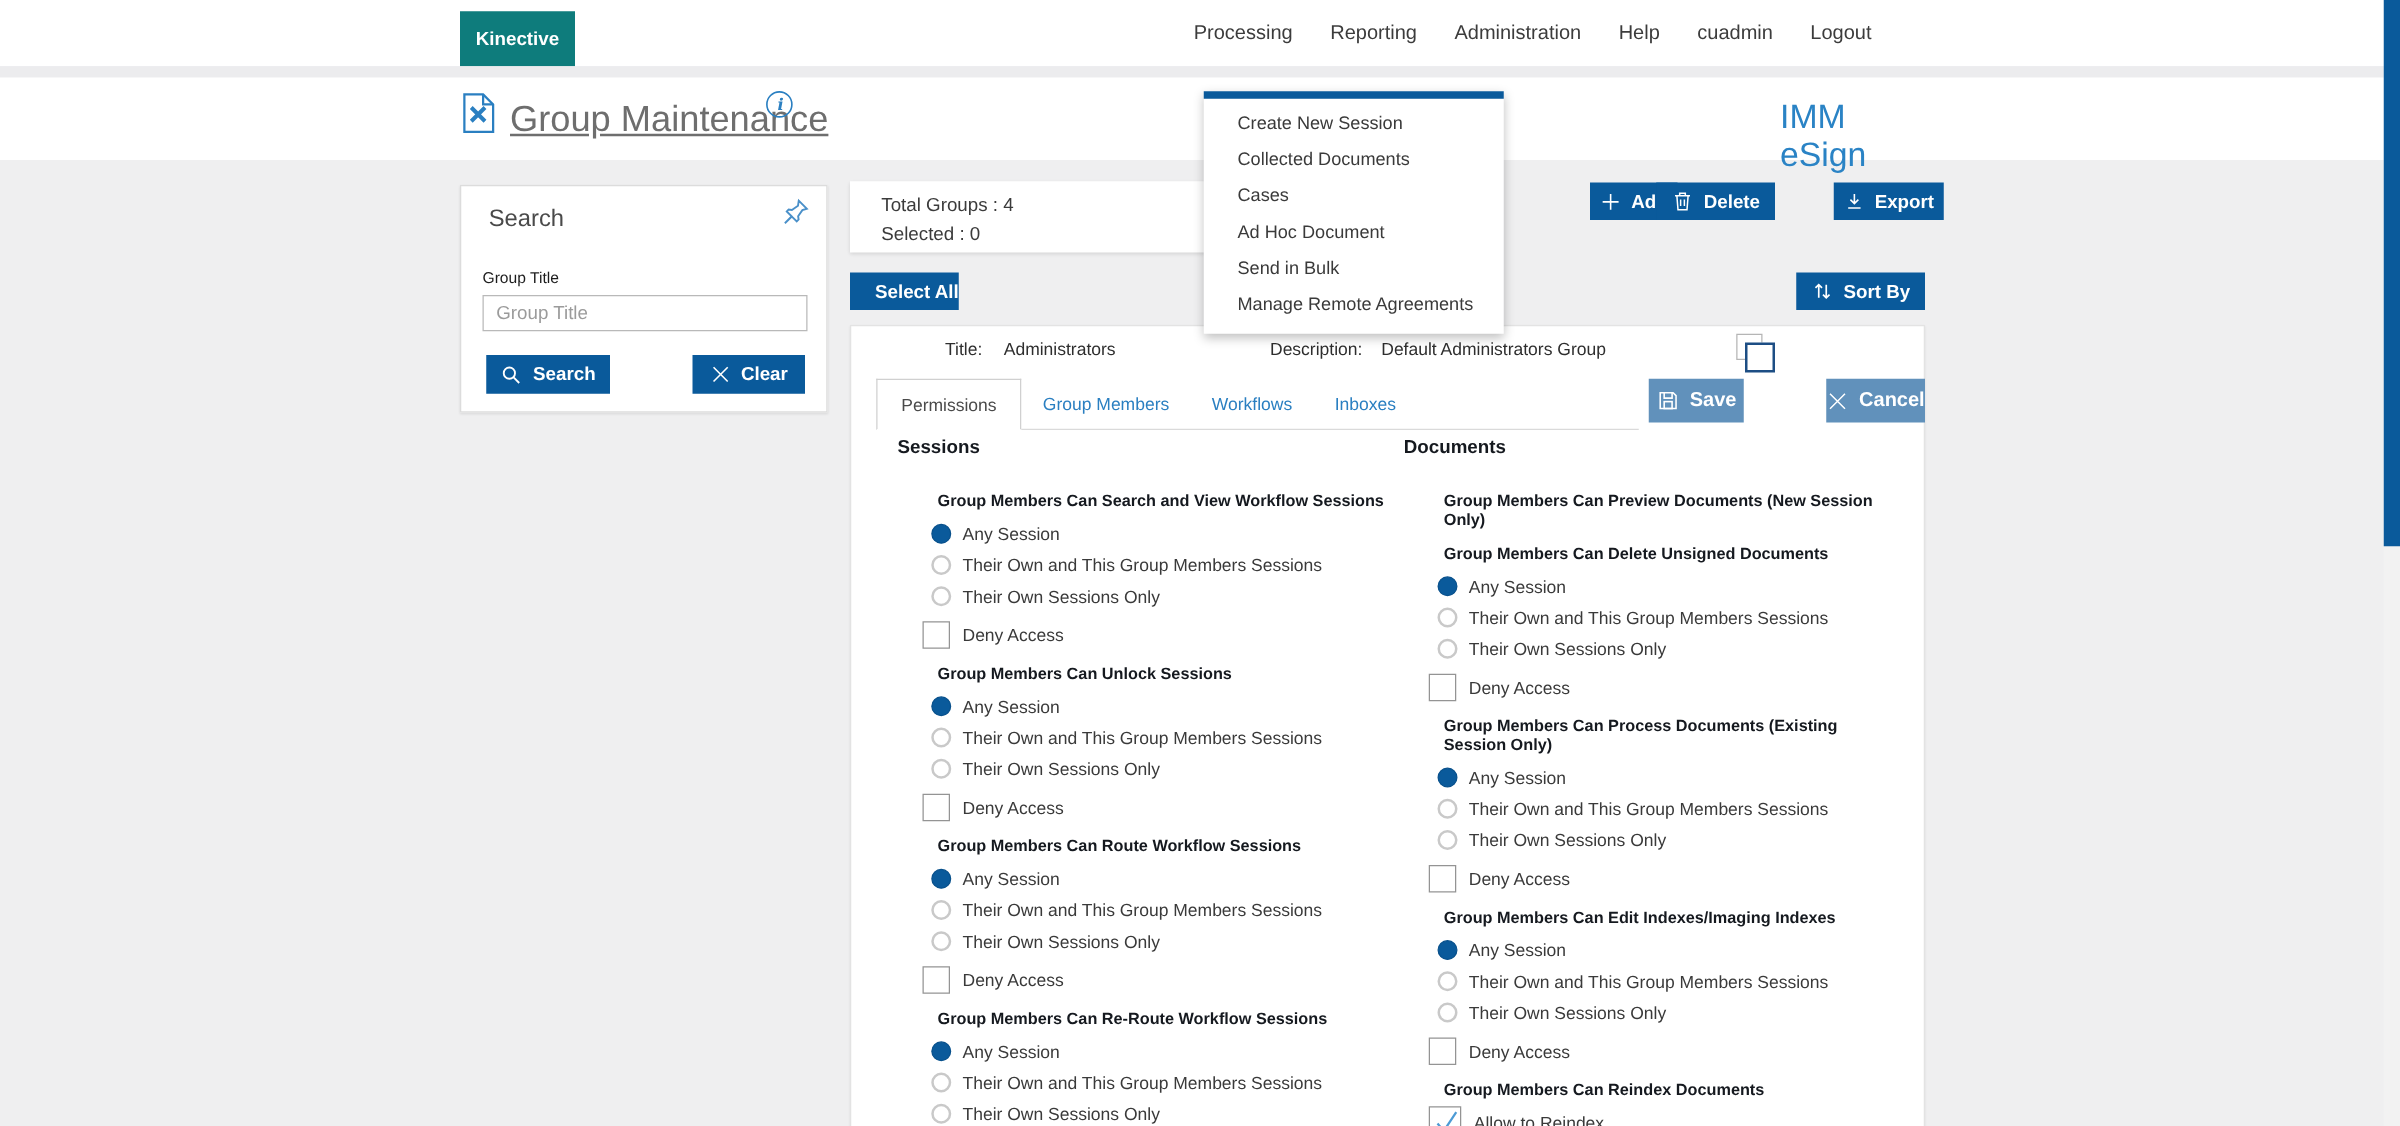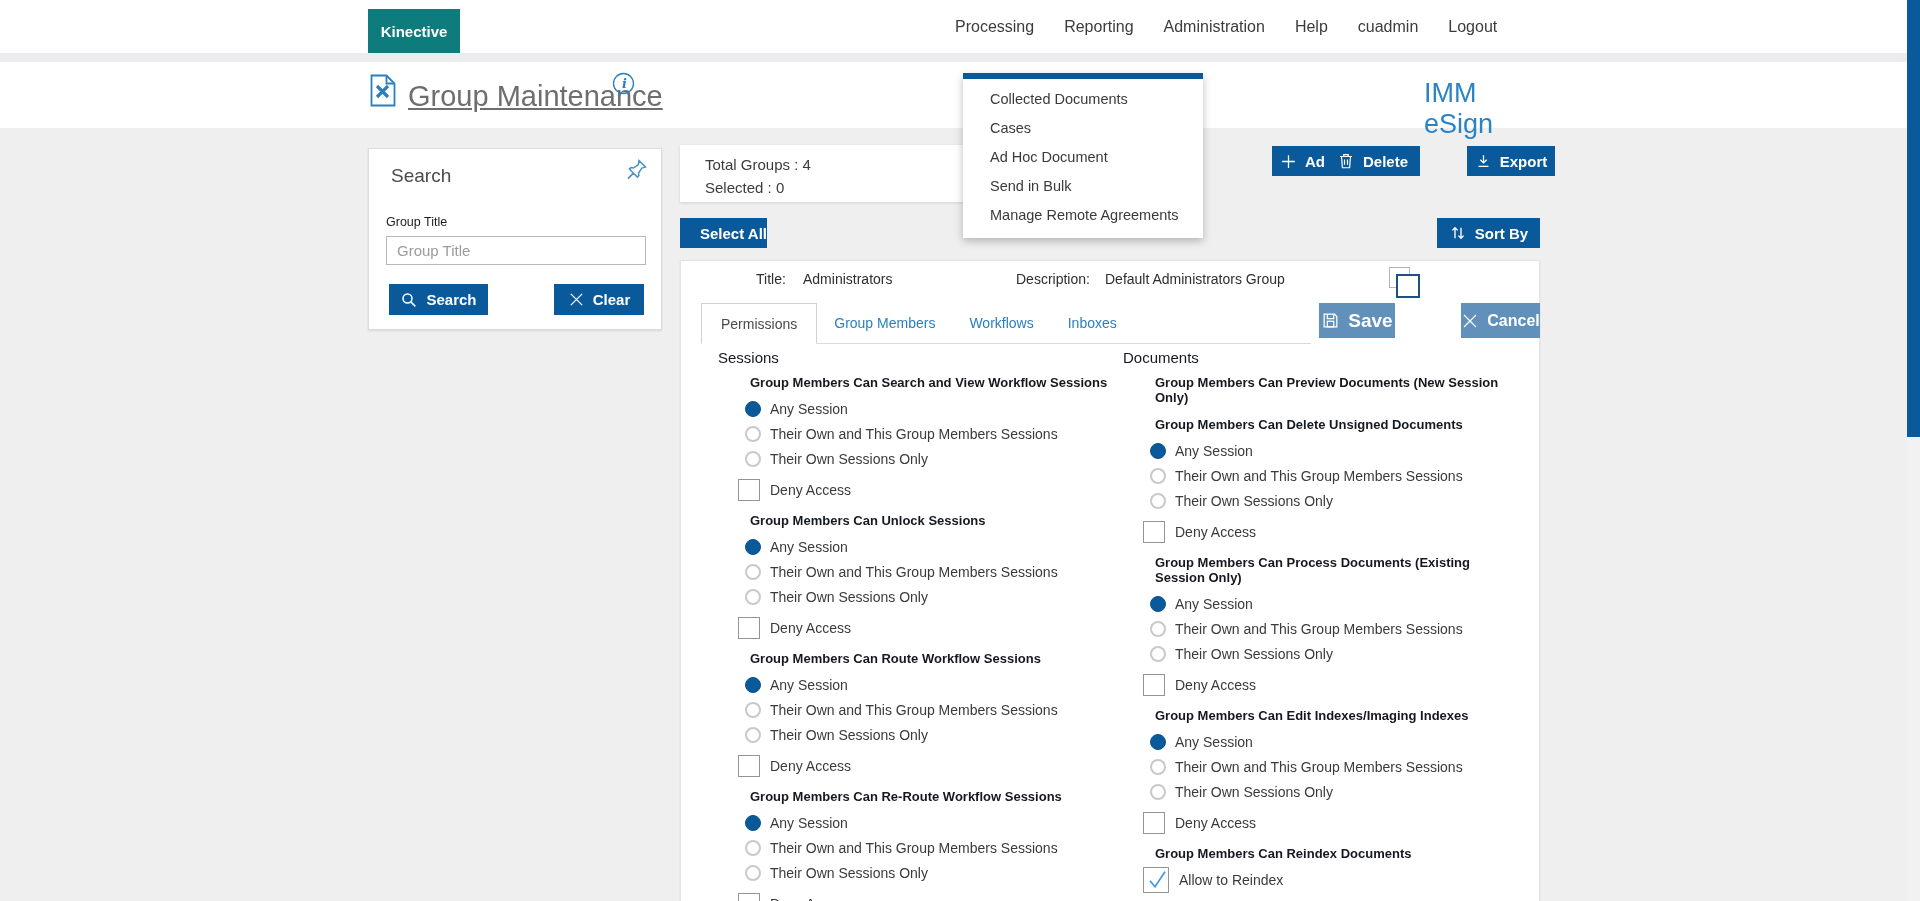--- a/index.html
+++ b/index.html
@@ -59,31 +59,31 @@
   .group-card{position:absolute;left:680px;top:260px;width:860px;height:700px;background:#fff;
               border:1px solid #e3e3e3;box-shadow:0 1px 2px rgba(0,0,0,.08);}
   .gc-header{position:absolute;left:0;top:10px;width:100%;font-size:14px;color:#2e2e2e;}
   .gc-title-label{position:absolute;left:75px;}
   .gc-title-value{position:absolute;left:122px;}
   .gc-desc-label{position:absolute;left:335px;}
   .gc-desc-value{position:absolute;left:424px;}
   .stack-check{position:absolute;left:708px;top:6px;width:32px;height:32px;cursor:pointer;}
   .stack-back{position:absolute;left:0;top:0;width:21px;height:21px;border:1px solid #b5b5b5;background:#fff;}
   .stack-front{position:absolute;left:7px;top:7px;width:24px;height:24px;border:2px solid #1d4e84;background:#fff;}
-  .save-btn{position:absolute;left:638px;top:42px;width:76px;height:35px;background:var(--steel);font-size:19px;}
+  .save-btn{position:absolute;left:638px;top:42px;width:76px;height:35px;background:var(--steel);font-size:16px;}
   .cancel-btn{position:absolute;left:740px;top:42px;width:79px;height:35px;background:var(--steel);font-size:16px;margin-left:40px;}
   .tabs{position:absolute;left:20px;top:42px;height:41px;display:flex;align-items:stretch;border-bottom:1px solid #dadada;width:610px;}
   .tab{display:flex;align-items:center;padding:0 17px;font-size:14px;color:var(--link);cursor:pointer;white-space:nowrap;}
   .tab.active{border:1px solid #d0d0d0;border-bottom:1px solid #fff;color:#4a4a4a;background:#fff;padding:0 19px;margin-bottom:-1px;}
 
   
   .perm-col{position:absolute;top:88px;width:400px;}
   .perm-col.c0{left:37px;}
   .perm-col.c1{left:442px;}
-  .perm-heading{font-size:15px;font-weight:normal;color:var(--titledark);margin-bottom:9px;}
+  .perm-heading{font-size:15px;font-weight:bold;color:var(--titledark);margin-bottom:27px;}
   .perm-group{margin-bottom:12px;}
   .perm-title{font-size:13px;font-weight:bold;color:var(--titledark);margin-bottom:6px;margin-left:32px;}
   .opt-row{display:flex;align-items:center;gap:9px;height:25px;padding-left:27px;cursor:pointer;}
   .opt-label{font-size:14px;color:#3a3a3a;}
   .radio{width:16px;height:16px;border-radius:50%;border:2px solid #c9c9c9;background:#fff;flex:0 0 16px;}
   .radio.sel{border:1px solid #09518c;background:var(--primary);}
   .chk-row{display:flex;align-items:center;gap:10px;margin:8px 0 2px 20px;cursor:pointer;}
   .chk-row.big{margin:4px 0 2px 20px;}
   .cbox{width:22px;height:22px;border:1px solid #949494;background:#fff;flex:0 0 22px;color:var(--check);position:relative;}
   .cbox.big{width:26px;height:26px;flex:0 0 26px;}
@@ -123,20 +123,21 @@
   <span class="info-icon">
     <svg width="23" height="23" viewBox="0 0 23 23">
         <circle cx="11.5" cy="11.5" r="10" fill="none" stroke="#2a7fc1" stroke-width="1.3"></circle>
         <text x="10" y="16" font-family="DejaVu Serif, serif" font-style="italic" font-weight="bold" font-size="13" fill="#2a7fc1">i</text>
       </svg>
   </span>
   <span class="app-name">IMM eSign</span>
 </div>
 
 <div class="dropdown">
+    <div class="menu-item">Create New Session</div>
     <div class="menu-item">Collected Documents</div>
     <div class="menu-item">Cases</div>
     <div class="menu-item">Ad Hoc Document</div>
     <div class="menu-item">Send in Bulk</div>
     <div class="menu-item">Manage Remote Agreements</div>
   </div>
 
 <div class="search-card">
   <div class="search-title">Search</div>
   <span class="pin-icon">

